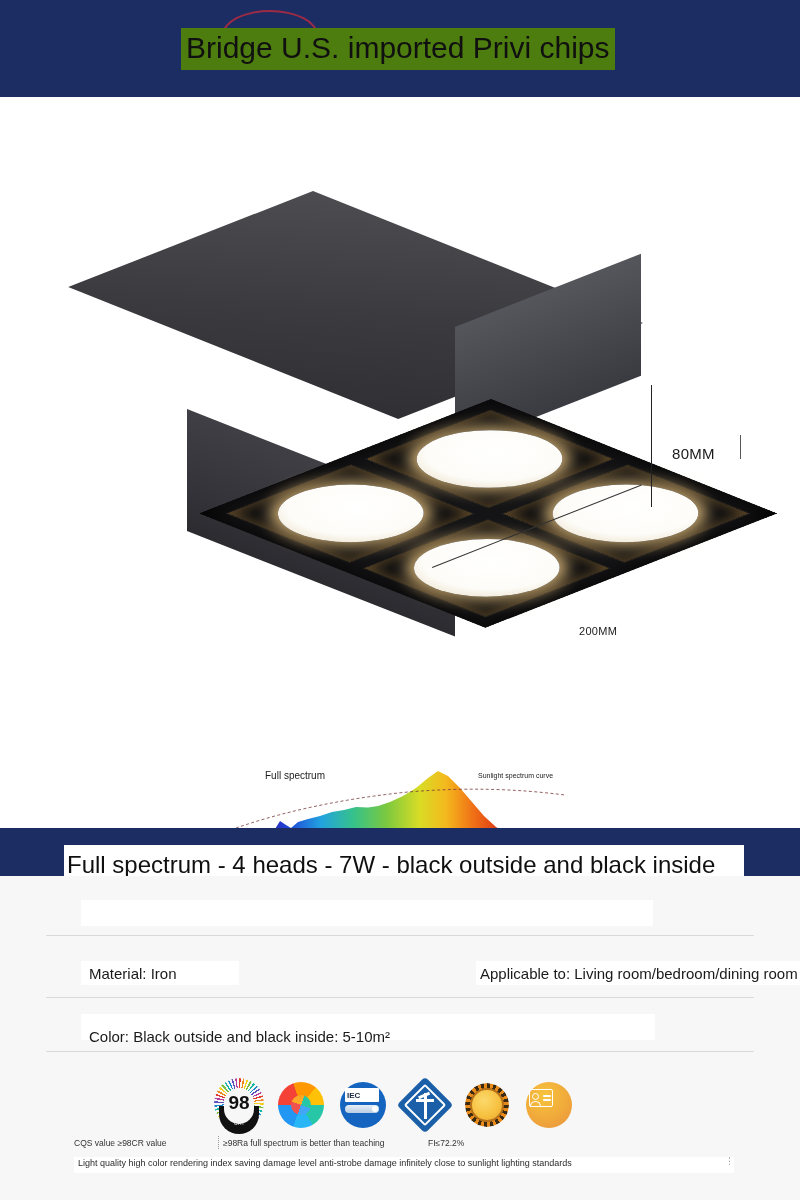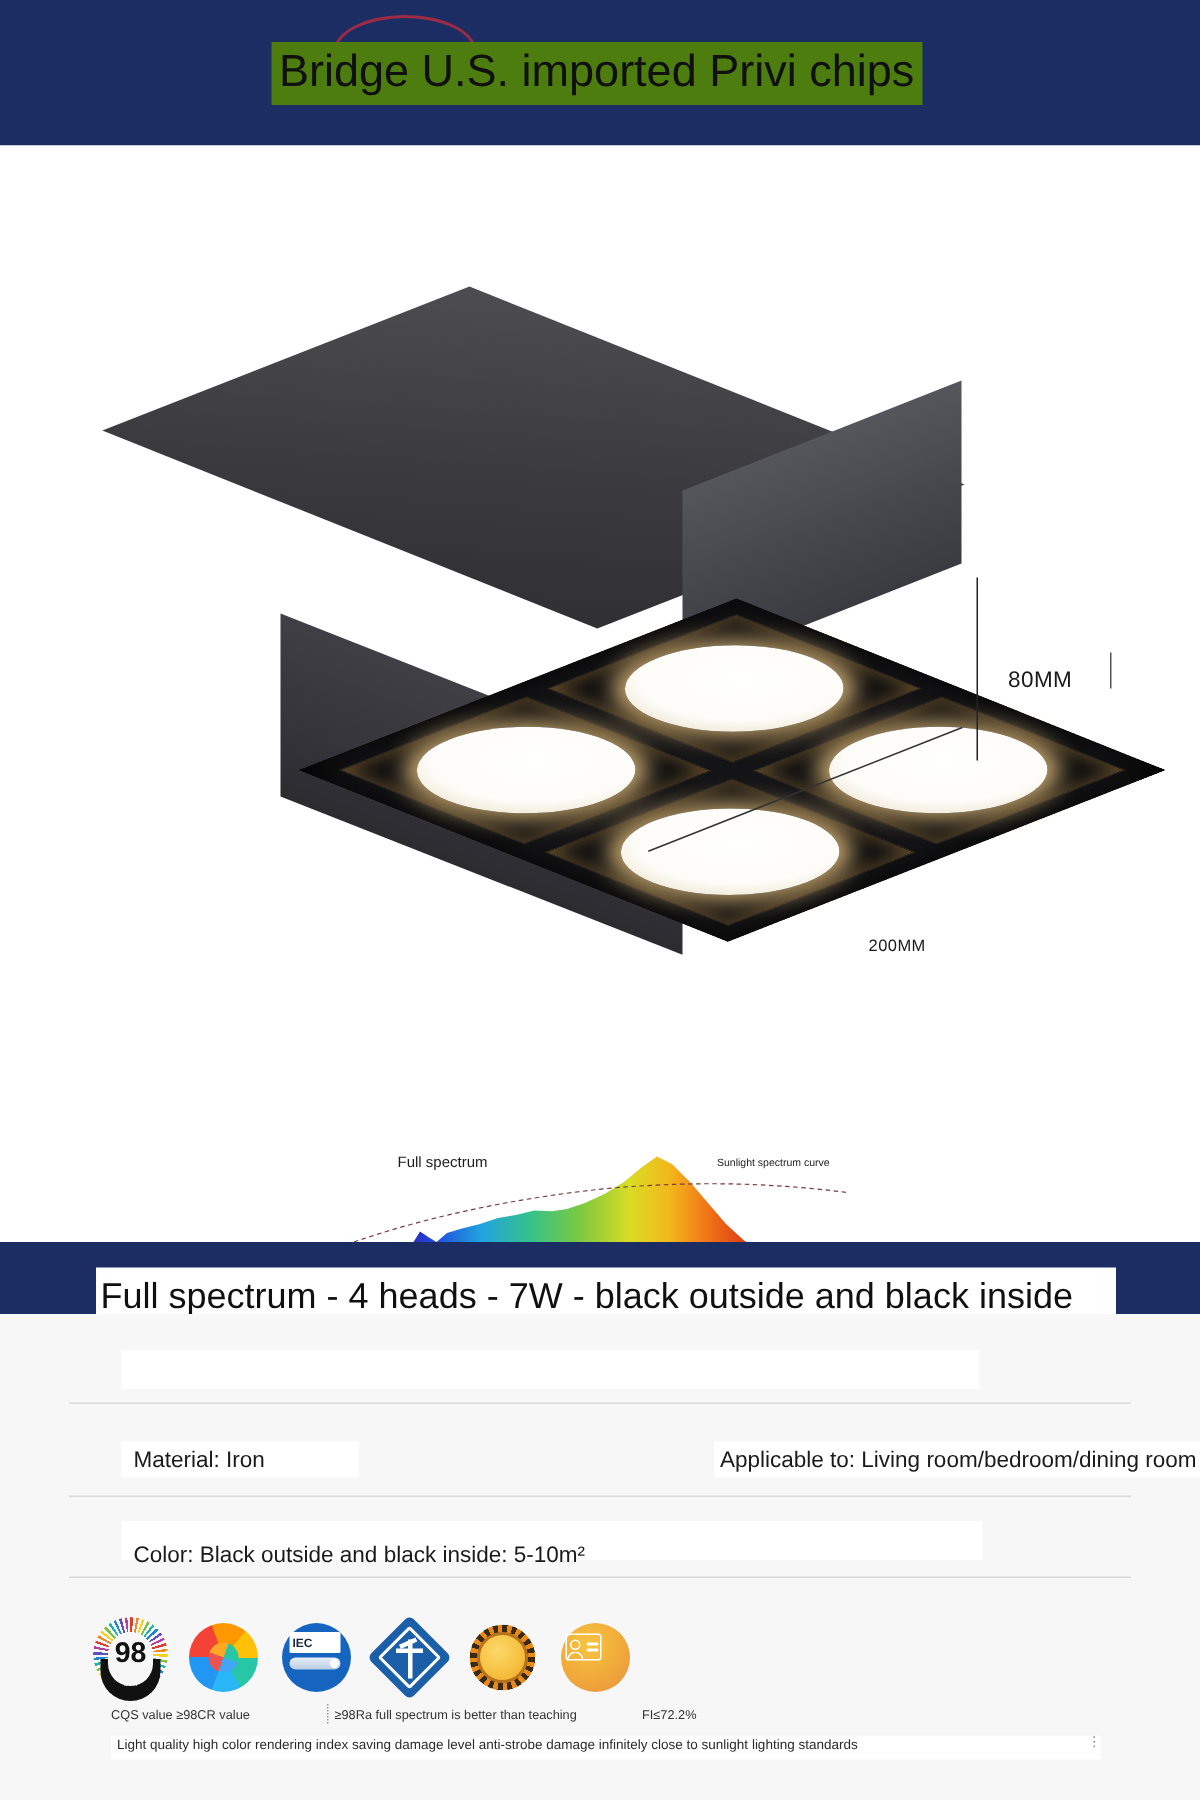--- a/index.html
+++ b/index.html
@@ -156,22 +156,22 @@
   .row3-text{left:89px;top:136px;margin-top:13px;}
   .d1{top:59px;}
   .d2{top:121px;}
   .d3{top:175px;}
 
   
   .features{
     position:absolute;left:0;top:1072px;width:800px;height:128px;background:#f7f7f7;
   }
   .icon-row{
-    position:absolute;left:56px;top:4px;width:700px;height:62px;
-    display:flex;justify-content:flex-start;align-items:center;
+    position:absolute;left:44px;top:4px;width:700px;height:62px;
+    display:flex;justify-content:center;align-items:center;
   }
   .ic{width:62px;height:62px;position:relative;flex:0 0 62px;}
   .ic1-rays2{
     position:absolute;left:6px;top:2px;width:50px;height:50px;border-radius:50%;
     background:repeating-conic-gradient(
       #e23b2e 0deg 4deg,transparent 4deg 9deg,
       #ef8b21 9deg 13deg,transparent 13deg 18deg,
       #f5d11d 18deg 22deg,transparent 22deg 27deg,
       #7cc142 27deg 31deg,transparent 31deg 36deg,
       #19b6a8 36deg 40deg,transparent 40deg 45deg,

